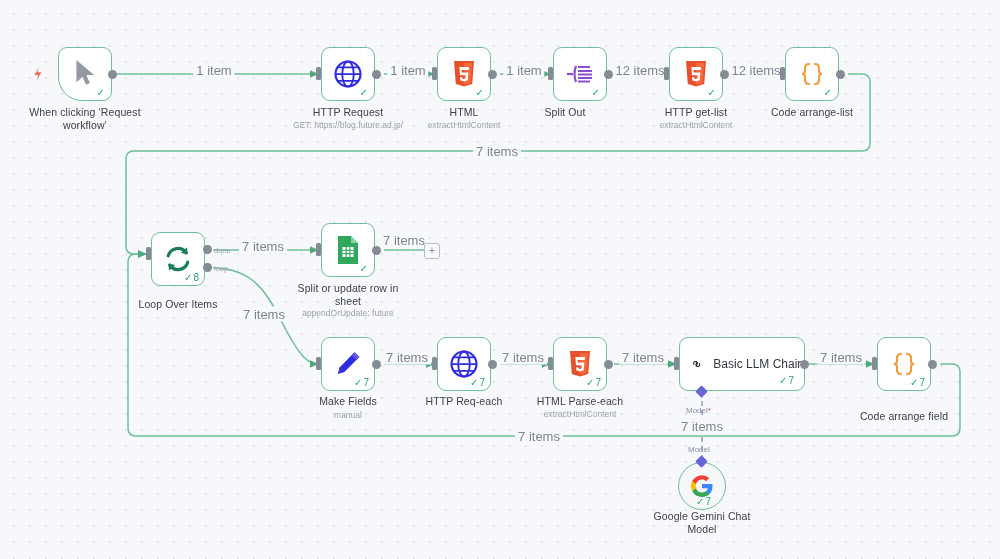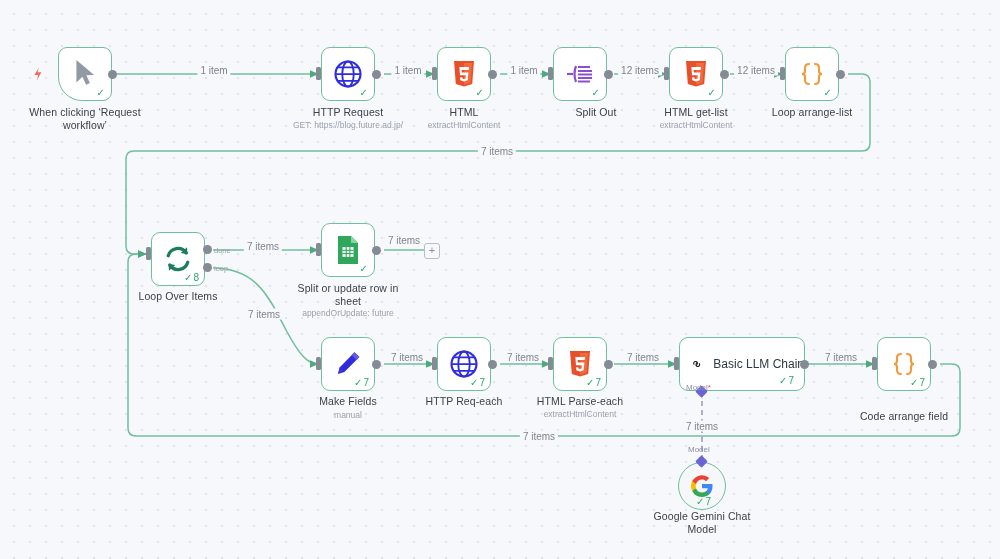--- a/index.html
+++ b/index.html
@@ -74,21 +74,21 @@
   }
   .port-label{
     position:absolute;font-size:7.5px;color:#9aa1ab;white-space:nowrap;
   }
   .sub-label{
     position:absolute;font-size:8px;color:#8b8fa8;white-space:nowrap;
   }
   .req-star{color:#e0543d;font-size:8px;}
 
   .wire-label{
-    position:absolute;font-size:10px;color:#7d848e;
+    position:absolute;font-size:13px;color:#7d848e;
     background:#f7f8fb;padding:0 3px;white-space:nowrap;
     transform:translate(-50%,-50%);
   }
   .plus-btn{
     position:absolute;width:14px;height:14px;border:1.2px solid #b9bec6;
     border-radius:3px;background:#f7f8fb;color:#8a9099;
     font-size:11px;line-height:12px;text-align:center;
   }
   .bolt{position:absolute;}
 
@@ -225,76 +225,76 @@
             <path d="M13 20.5 H25"></path>
         </g>
       </svg>
       <div class="check">
           <span>✓</span>
           <span class="cnt"></span>
         </div>
     </div>
     <div class="port-in" style="left:548px;top:67px"></div>
     <div class="port-out" style="left:604px;top:70px"></div>
-    <div class="ntitle" style="left:536px;top:106px;width:120px">Split Out</div>
+    <div class="ntitle" style="left:505px;top:106px;width:120px">Split Out</div>
   </div>
 
   <div class="node">
     <div class="nbox sq" style="left:669px;top:47px">
       <svg width="24" height="28" viewBox="0 0 24 28" class="icon html5">
         <path d="M2 1 L22 1 L20.2 24 L12 26.6 L3.8 24 Z" fill="#e8502b"></path>
         <path d="M12 3 L12 24.8 L18.6 22.7 L20.1 3 Z" fill="#f06a3e"></path>
         <path d="M7 7 H17 L16.7 10 H9.6 L9.8 12.6 H16.4 L15.7 20.2 L12 21.4 L8.3 20.2 L8.1 17.2 H10.3 L10.4 18.6 L12 19.1 L13.6 18.6 L13.8 15.3 H8 L7.4 7 Z" fill="#fff"></path>
       </svg>
       <div class="check">
           <span>✓</span>
           <span class="cnt"></span>
         </div>
     </div>
     <div class="port-in" style="left:664px;top:67px"></div>
     <div class="port-out" style="left:720px;top:70px"></div>
-    <div class="ntitle" style="left:636px;top:106px;width:120px">HTML get-list</div>
+    <div class="ntitle" style="left:636px;top:106px;width:120px">HTTP get-list</div>
     <div class="nsub" style="left:636px;top:120px;width:120px">extractHtmlContent</div>
   </div>
 
   <div class="node">
     <div class="nbox sq" style="left:785px;top:47px">
       <svg width="30" height="26" viewBox="0 0 30 26" class="icon">
         <path d="M12 3 q-4 0 -4 4 v3 q0 3 -3 3 q3 0 3 3 v3 q0 4 4 4" fill="none" stroke="#f29b3e" stroke-width="2.1" stroke-linecap="round"></path>
         <path d="M18 3 q4 0 4 4 v3 q0 3 3 3 q-3 0 -3 3 v3 q0 4 -4 4" fill="none" stroke="#f29b3e" stroke-width="2.1" stroke-linecap="round"></path>
       </svg>
       <div class="check">
           <span>✓</span>
           <span class="cnt"></span>
         </div>
     </div>
     <div class="port-in" style="left:780px;top:67px"></div>
     <div class="port-out" style="left:836px;top:70px"></div>
-    <div class="ntitle" style="left:752px;top:106px;width:120px">Loop arrange-list</div>
+    <div class="ntitle" style="left:752px;top:106px;width:120px">Code arrange-list</div>
   </div>
 
   <div class="node">
     <div class="nbox sq" style="left:151px;top:232px">
       <svg width="30" height="30" viewBox="0 0 24 24" class="icon">
         <path d="M4.2 9.4 A8 8 0 0 1 18.6 7.2" fill="none" stroke="#1c7e5a" stroke-width="2.6" stroke-linecap="round"></path>
         <path d="M19.8 14.6 A8 8 0 0 1 5.4 16.8" fill="none" stroke="#1c7e5a" stroke-width="2.6" stroke-linecap="round"></path>
         <path d="M19.2 2.6 L19.6 8.2 L14.2 7.2 Z" fill="#1c7e5a"></path>
         <path d="M4.8 21.4 L4.4 15.8 L9.8 16.8 Z" fill="#1c7e5a"></path>
       </svg>
       <div class="check">
           <span>✓</span>
           <span class="cnt">8</span>
         </div>
     </div>
     <div class="port-in" style="left:146px;top:247px"></div>
     <div class="port-out" style="left:203px;top:245px"></div>
     <div class="port-out" style="left:203px;top:263px"></div>
     <div class="port-label" style="left:214px;top:246px">done</div>
     <div class="port-label" style="left:214px;top:264px">loop</div>
-    <div class="ntitle" style="left:118px;top:290px;width:120px">Loop Over Items</div>
+    <div class="ntitle" style="left:118px;top:298px;width:120px">Loop Over Items</div>
   </div>
 
   <div class="node">
     <div class="nbox sq" style="left:321px;top:223px">
       <svg width="26" height="30" viewBox="0 0 26 30" class="icon">
         <path d="M3 1 H16 L23 8 V29 H3 Z" fill="#2fa85b"></path>
         <path d="M16 1 L23 8 H16 Z" fill="#88d6a3"></path>
         <rect x="7.5" y="12" width="11" height="10" fill="#fff"></rect>
         <g stroke="#2fa85b" stroke-width="1.1">
           <path d="M7.5 15.3 H18.5"></path>
@@ -382,21 +382,21 @@
       </svg>
       <div class="inline-title">Basic LLM Chain</div>
       <div class="check wide-pos">
           <span>✓</span>
           <span class="cnt">7</span>
         </div>
     </div>
     <div class="port-in" style="left:674px;top:357px"></div>
     <div class="port-out" style="left:800px;top:360px"></div>
     <div class="port-diamond" style="left:697px;top:387px"></div>
-    <div class="sub-label" style="left:686px;top:383px"><span>Model</span><span class="req-star">*</span></div>
+    <div class="sub-label" style="left:686px;top:406px"><span>Model</span><span class="req-star">*</span></div>
   </div>
 
   <div class="node">
     <div class="nbox sq" style="left:877px;top:337px">
       <svg width="30" height="26" viewBox="0 0 30 26" class="icon">
         <path d="M12 3 q-4 0 -4 4 v3 q0 3 -3 3 q3 0 3 3 v3 q0 4 4 4" fill="none" stroke="#f29b3e" stroke-width="2.1" stroke-linecap="round"></path>
         <path d="M18 3 q4 0 4 4 v3 q0 3 3 3 q-3 0 -3 3 v3 q0 4 -4 4" fill="none" stroke="#f29b3e" stroke-width="2.1" stroke-linecap="round"></path>
       </svg>
       <div class="check">
           <span>✓</span>

